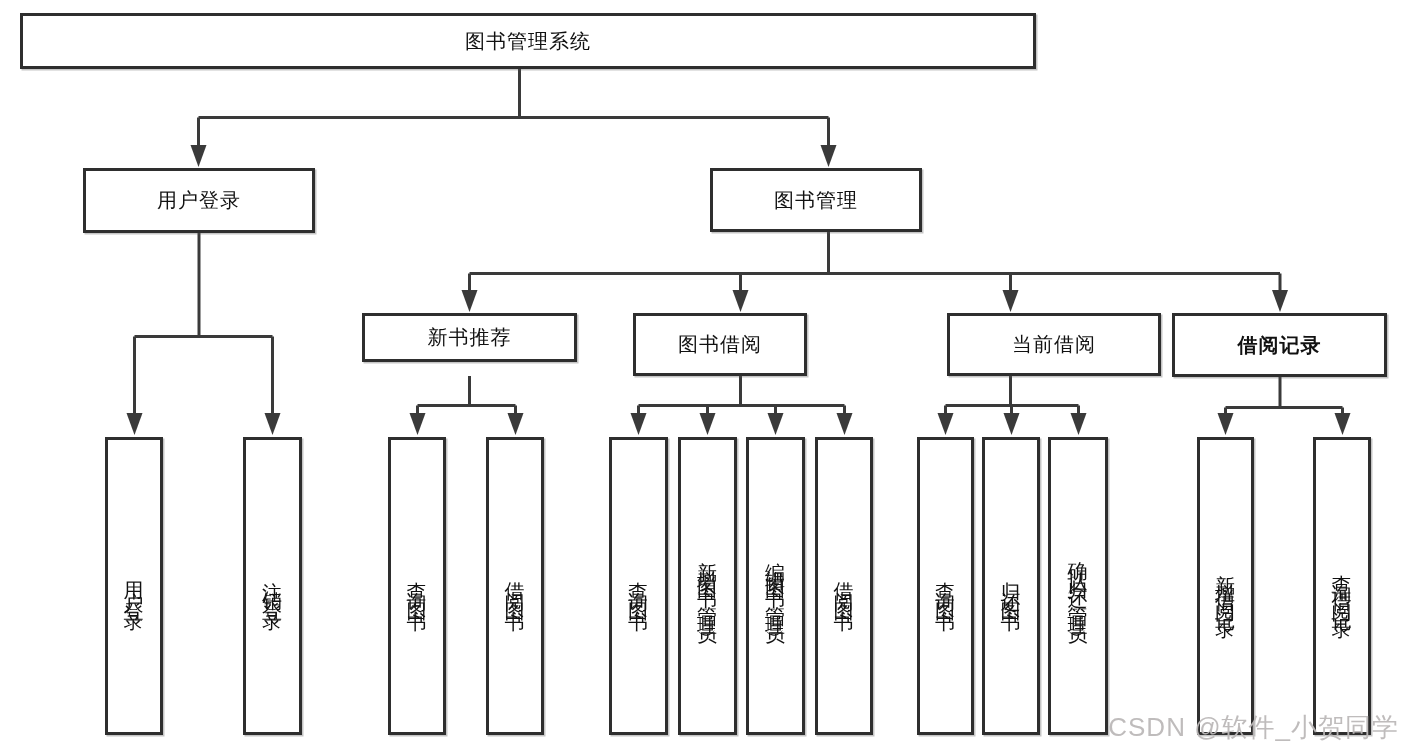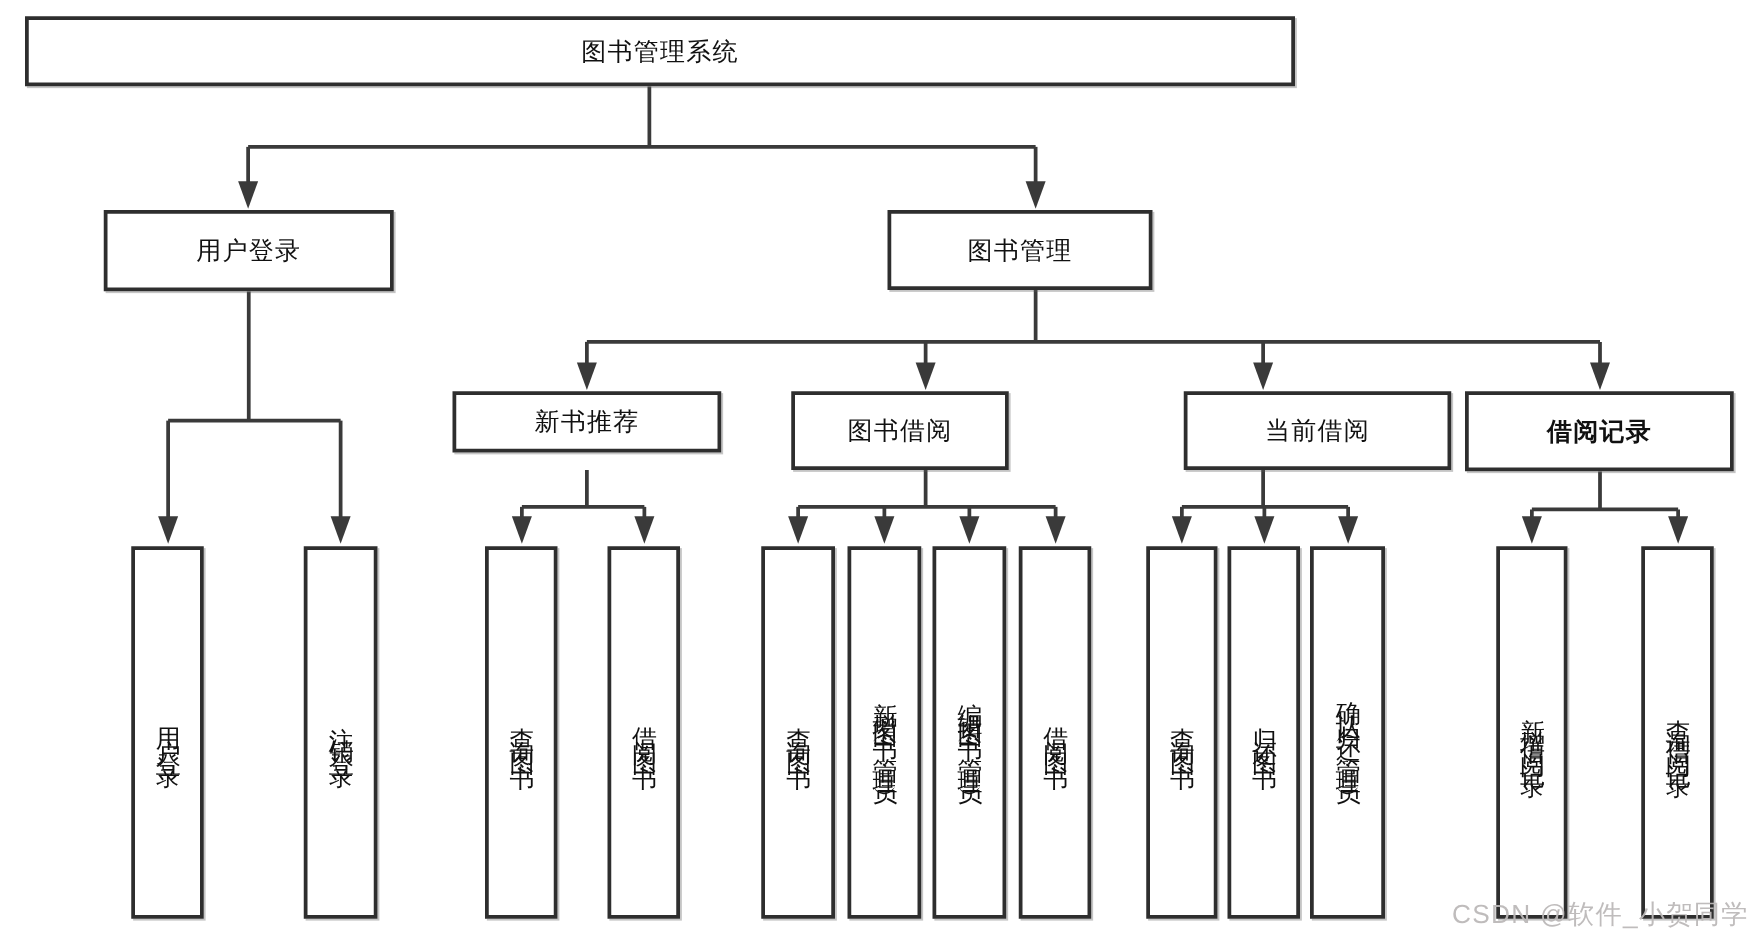--- a/index.html
+++ b/index.html
@@ -60,21 +60,21 @@
   .n-bb-borrow   { left: 815px;  top: 437px; width: 58px;   height: 298px; }
   .n-cb-query    { left: 917px;  top: 437px; width: 57px;   height: 298px; }
   .n-cb-return   { left: 982px;  top: 437px; width: 58px;   height: 298px; }
   .n-cb-confirm  { left: 1048px; top: 437px; width: 60px;   height: 298px; }
   .n-br-add      { left: 1197px; top: 437px; width: 57px;   height: 298px; }
   .n-br-query    { left: 1313px; top: 437px; width: 58px;   height: 298px; }
   .watermark {
     position: absolute;
     right: 6px;
     bottom: 2px;
-    font-size: 21px;
+    font-size: 26px;
     color: rgba(188,184,184,0.95);
     letter-spacing: 1px;
     z-index: 3;
     white-space: nowrap;
   }
   .edge { stroke: #3a3a3a; stroke-width: 3; fill: none; }
   .arrow { fill: #3a3a3a; stroke: none; }
 </style>
 </head>
 <body>

